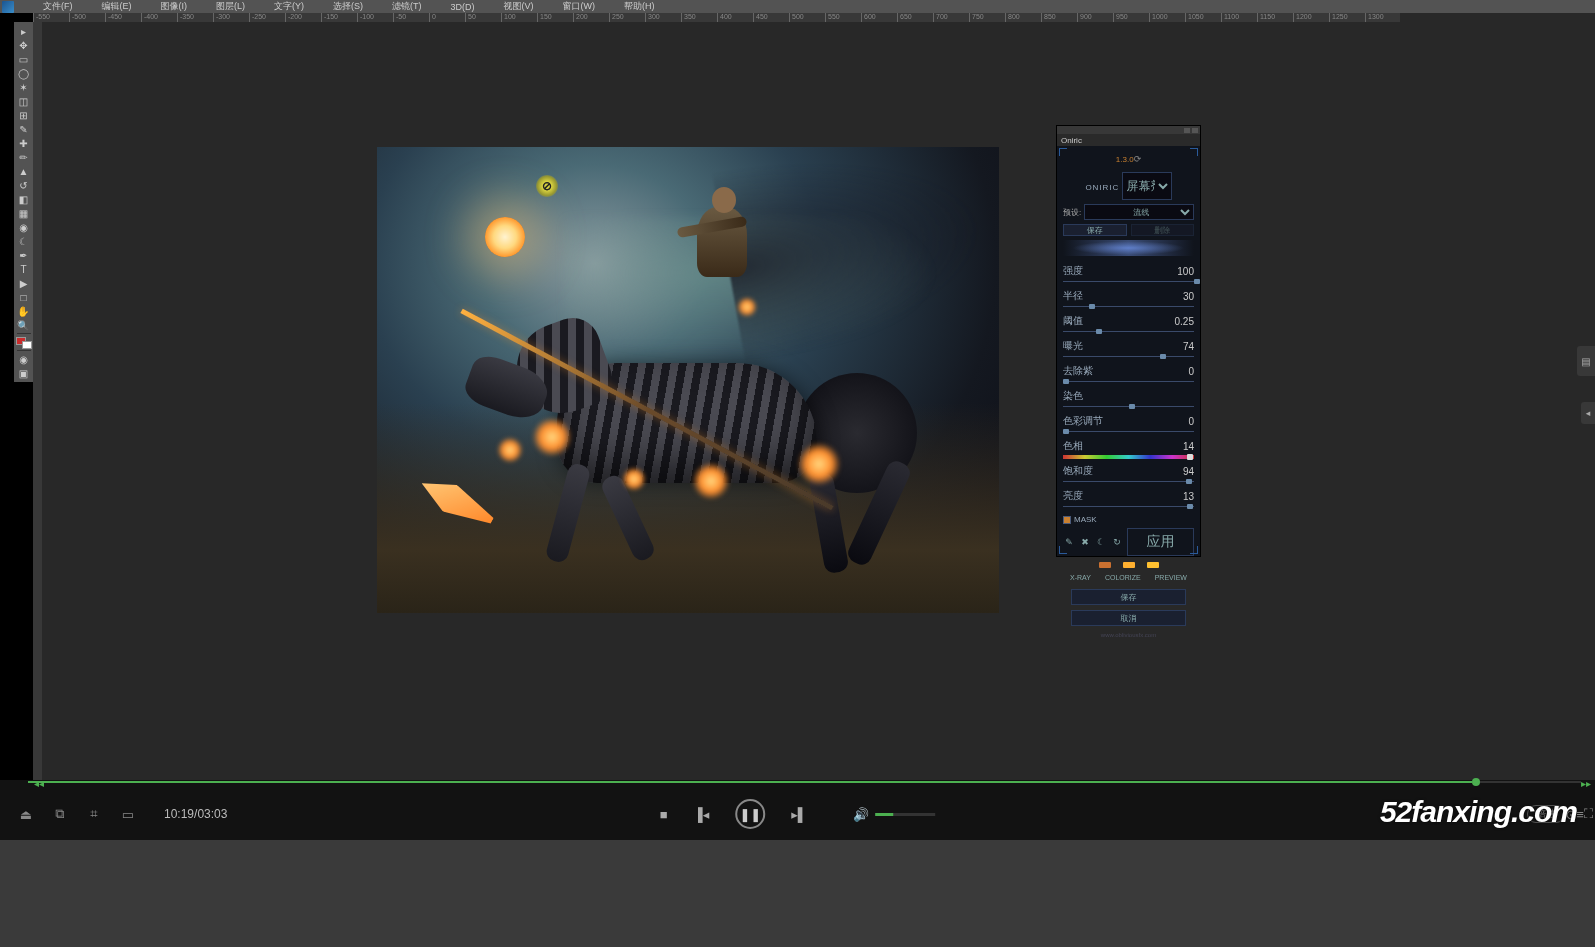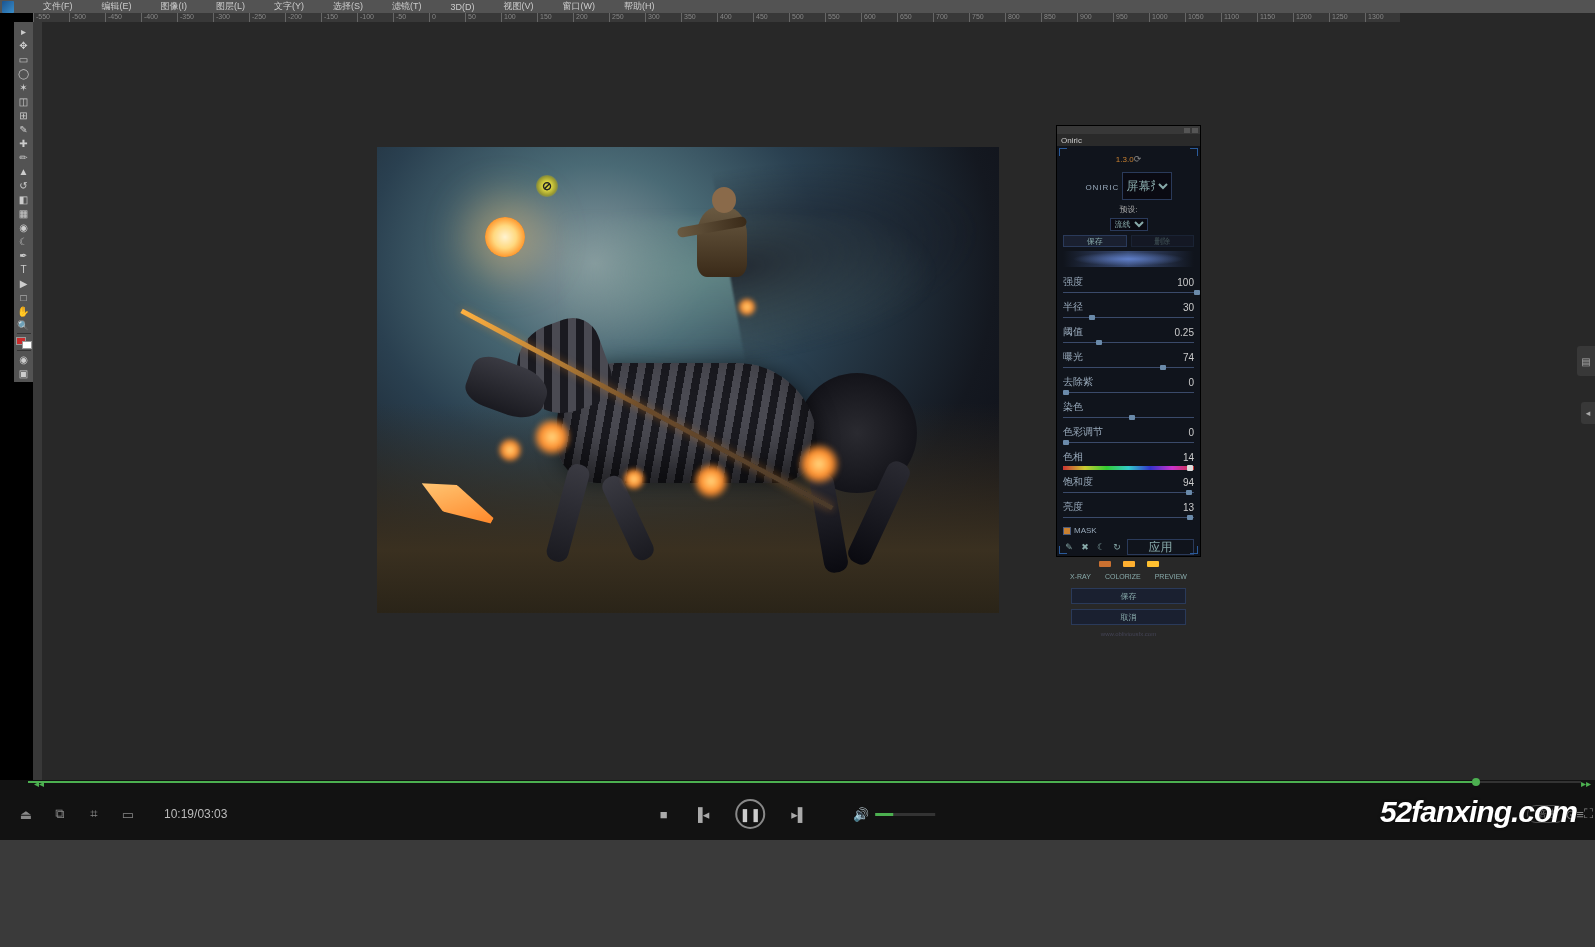--- a/index.html
+++ b/index.html
@@ -75,39 +75,39 @@
 .corner-tl,.corner-tr,.corner-bl,.corner-br { position: absolute; width: 8px; height: 8px; border: 1px solid #2a5a9a; }
 .corner-tl { top: 2px; left: 2px; border-right: 0; border-bottom: 0; }
 .corner-tr { top: 2px; right: 2px; border-left: 0; border-bottom: 0; }
 .corner-bl { bottom: 2px; left: 2px; border-right: 0; border-top: 0; }
 .corner-br { bottom: 2px; right: 2px; border-left: 0; border-top: 0; }
 .on-version { display: flex; justify-content: center; align-items: center; margin: 4px 0 8px; }
 .on-version span:first-child { color: #c98030; font-size: 8px; }
 .on-refresh { color: #888; font-size: 9px; }
 .on-logo-row { text-align: center; margin: 2px 0; }
 .on-logo-row select { background: #0a0a12; border: 1px solid #2a3a5a; color: #8aa; font-size: 12px; width: 50px; height: 28px; }
-.on-preset-row { display: flex; gap: 3px; margin: 4px 0; align-items: center; flex-direction: column; }
-.on-preset-row select { flex: 1; background: #0a0a12; border: 1px solid #2a3a5a; color: #8aa; font-size: 8px; height: 23px; }
+.on-preset-row { display: flex; gap: 3px; margin: 4px 0; align-items: center; }
+.on-preset-row select { flex: 1; background: #0a0a12; border: 1px solid #2a3a5a; color: #8aa; font-size: 8px; height: 16px; padding-left: 44px; }
 .on-btn-row { display: flex; gap: 4px; margin: 4px 0; }
 .on-btn { flex: 1; height: 12px; background: #1a2030; border: 1px solid #2a3a5a; color: #8aa; font-size: 8px; display: flex; align-items: center; justify-content: center; }
 .on-btn.disabled { opacity: 0.4; }
 .flare-preview { height: 16px; margin: 4px 0 8px; background: radial-gradient(ellipse at 50% 50%, rgba(120,160,255,0.6), transparent 60%), linear-gradient(90deg, transparent, rgba(120,160,255,0.4), transparent); }
 .slider-row { display: flex; align-items: center; justify-content: space-between; margin: 3px 0 0; font-size: 10px; }
 .slider-row .label { color: #9ab; }
 .slider-row .val { color: #ccc; }
 .slider-track { height: 4px; position: relative; margin: 2px 0 5px; }
 .slider-track .line { position: absolute; top: 1px; left: 0; right: 0; height: 1px; background: #3a4a6a; }
 .slider-track .thumb { position: absolute; top: -1px; width: 6px; height: 5px; background: #6a8aaa; border-radius: 1px; }
 .hue-track { height: 4px; margin: 2px 0 5px; background: linear-gradient(90deg,#c33,#cc3,#3c3,#3cc,#33c,#c3c,#c33); position: relative; }
 .hue-track .thumb { position: absolute; top: -1px; width: 6px; height: 6px; background: #ddd; border-radius: 1px; }
 .mask-row { display: flex; align-items: center; gap: 3px; margin: 6px 0 4px; font-size: 8px; color: #9ab; }
 .mask-row .chk { width: 8px; height: 8px; border: 1px solid #4a5a7a; background: #c98030; }
 .mask-icons { display: flex; gap: 4px; margin: 4px 0; align-items: center; }
 .mask-icons span { width: 12px; height: 12px; display: flex; align-items: center; justify-content: center; color: #8aa; font-size: 9px; border: 1px solid transparent; }
-.mask-icons .apply { flex: 1; border: 1px solid #2a3a5a; font-size: 12px; height: 16px; }
+.mask-icons .apply { flex: 1; border: 1px solid #2a3a5a; font-size: 14px; height: 28px; }
 .swatch-row { display: flex; gap: 12px; justify-content: center; margin: 6px 0; }
 .swatch-row span { width: 12px; height: 6px; border-radius: 1px; }
 .mode-row { display: flex; justify-content: space-around; margin: 4px 0 8px; font-size: 7px; color: #8aa; }
 .big-btn { height: 16px; background: #1a2030; border: 1px solid #2a3a5a; color: #8aa; font-size: 8px; display: flex; align-items: center; justify-content: center; margin: 5px 8px; }
 .credit { text-align: center; font-size: 6px; color: #445; margin-top: 6px; }
 
 
 .dock-tab1 { position: absolute; top: 346px; right: 0; width: 18px; height: 30px; background: #383838; border-radius: 3px 0 0 3px; display:flex; align-items:center; justify-content:center; color:#aaa; font-size:10px; z-index:25; }
 .dock-tab2 { position: absolute; top: 402px; right: 0; width: 14px; height: 22px; background: #383838; border-radius: 3px 0 0 3px; display:flex; align-items:center; justify-content:center; color:#aaa; font-size:9px; z-index:25; }
 

